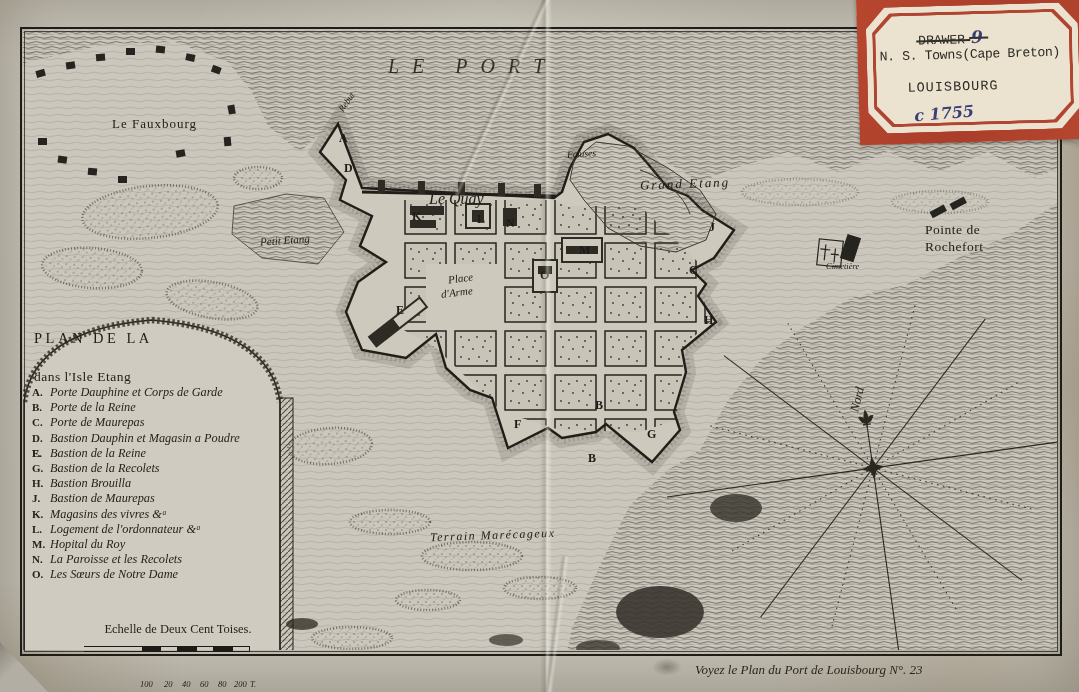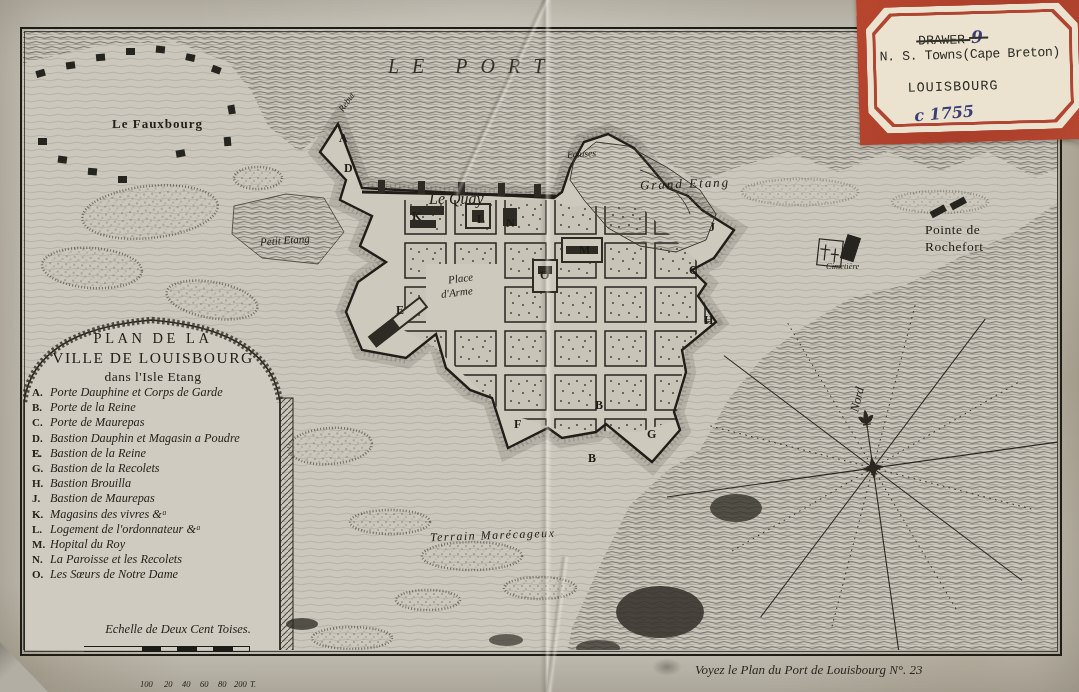--- a/index.html
+++ b/index.html
@@ -17,43 +17,43 @@
   }
   #map-art{position:absolute;left:0;top:0;}
   .frame{
     position:absolute;left:20px;top:27px;width:1038px;height:625px;
     border:2.5px solid #1f1d18;pointer-events:none;
   }
   .frame::after{content:'';position:absolute;inset:2px;border:1px solid rgba(31,29,24,.75);}
   
   .ml{position:absolute;white-space:nowrap;color:#23201a;}
   .lab-port{left:388px;top:55px;font-size:20px;font-style:italic;letter-spacing:13px;color:rgba(32,29,23,.88);}
-  .lab-faux{left:112px;top:116px;font-size:13px;font-weight:700;letter-spacing:1px;}
+  .lab-faux{left:112px;top:116px;font-size:13px;font-weight:400;letter-spacing:1px;}
   .lab-petit{left:260px;top:234px;font-size:11px;font-style:italic;transform:rotate(-4deg);}
   .lab-quay{left:429px;top:190px;font-size:16px;font-style:italic;}
   .lab-place1{left:448px;top:272px;font-size:11px;font-style:italic;transform:rotate(-7deg);}
   .lab-place2{left:441px;top:286px;font-size:11px;font-style:italic;transform:rotate(-7deg);}
   .lab-ecluse{left:567px;top:149px;font-size:9.5px;font-style:italic;transform:rotate(-4deg);}
   .lab-getang{left:640px;top:176px;font-size:13px;font-style:italic;letter-spacing:2px;transform:rotate(-2deg);}
   .lab-roch{left:925px;top:221px;font-size:13.5px;line-height:17px;letter-spacing:.5px;white-space:pre-line;}
   .lab-cime{left:826px;top:261px;font-size:8.5px;font-style:italic;}
   .lab-terr{left:430px;top:528px;font-size:12px;font-style:italic;letter-spacing:1.5px;transform:rotate(-2deg);}
   .lab-nord{left:845px;top:392px;font-size:12.5px;font-style:italic;transform:rotate(-76deg);}
   .lab-rebut{left:336px;top:97px;font-size:9px;font-style:italic;transform:rotate(-55deg);}
   
   .mk{position:absolute;font-size:12px;font-weight:bold;color:#1d1b16;line-height:12px;}
   
-  .legend-title{position:absolute;width:238px;text-align:center;color:#23201a;}
+  .legend-title{position:absolute;width:238px;text-align:left;color:#23201a;}
   .lt1{left:34px;top:330px;font-size:14.5px;letter-spacing:3.5px;}
   .lt2{left:34px;top:349px;font-size:15.5px;letter-spacing:1.5px;}
   .lt3{left:34px;top:369px;font-size:13.5px;letter-spacing:.5px;}
   .legend-list{position:absolute;left:32px;top:385px;width:240px;}
   .litem{position:relative;padding-left:18px;font-size:12.3px;font-style:italic;line-height:15.2px;color:#26231c;}
   .litem .k{position:absolute;left:0;top:0;font-style:normal;font-size:11px;font-weight:600;}
-  .scale-title{position:absolute;left:88px;top:622px;width:180px;text-align:center;font-size:12.5px;font-style:italic;}
+  .scale-title{position:absolute;left:88px;top:622px;width:180px;text-align:center;font-size:12.5px;}
   .scale-ticks{position:absolute;left:84px;top:634px;width:176px;height:10px;font-size:8.5px;font-style:italic;}
   .scale-ticks span{position:absolute;top:0;margin-top:45px;}
   .scale-bar{position:absolute;left:84px;top:645px;width:172px;height:8px;display:flex;align-items:center;}
   .sb-run{width:58px;height:4px;border-top:1.2px solid #1d1b16;border-bottom:1.2px solid #1d1b16;}
   .sb-cell{width:18px;height:6px;border:1px solid #1d1b16;box-sizing:border-box;}
   .sb-d{background:#1d1b16;}
   
   .cap{position:absolute;font-size:13px;font-style:italic;color:#2a2720;white-space:nowrap;}
   .cap-l{left:230px;top:663px;}
   .cap-r{left:695px;top:662px;}
@@ -324,21 +324,20 @@
   <span class="mk" style="left:689px;top:264px">C</span>
   <span class="mk" style="left:709px;top:221px">J</span>
   <span class="mk" style="left:704px;top:314px">H</span>
   <span class="mk" style="left:396px;top:304px">E</span>
   <span class="mk" style="left:514px;top:418px">F</span>
   <span class="mk" style="left:595px;top:399px">B</span>
   <span class="mk" style="left:647px;top:428px">G</span>
   <span class="mk" style="left:588px;top:452px">B</span>
 
   <div class="legend-title lt1">PLAN DE LA</div>
-  <div class="legend-title lt2">VILLE DE LOUISBOURG</div>
   <div class="legend-title lt3">dans l'Isle Etang</div>
 
   <div class="legend-list">
     <div class="litem"><span class="k">A.</span><span>Porte Dauphine et Corps de Garde</span></div>
     <div class="litem"><span class="k">B.</span><span>Porte de la Reine</span></div>
     <div class="litem"><span class="k">C.</span><span>Porte de Maurepas</span></div>
     <div class="litem"><span class="k">D.</span><span>Bastion Dauphin et Magasin a Poudre</span></div>
     <div class="litem"><span class="k">E.</span></div>
     <div class="litem"><span class="k">F.</span><span>Bastion de la Reine</span></div>
     <div class="litem"><span class="k">G.</span><span>Bastion de la Recolets</span></div>

